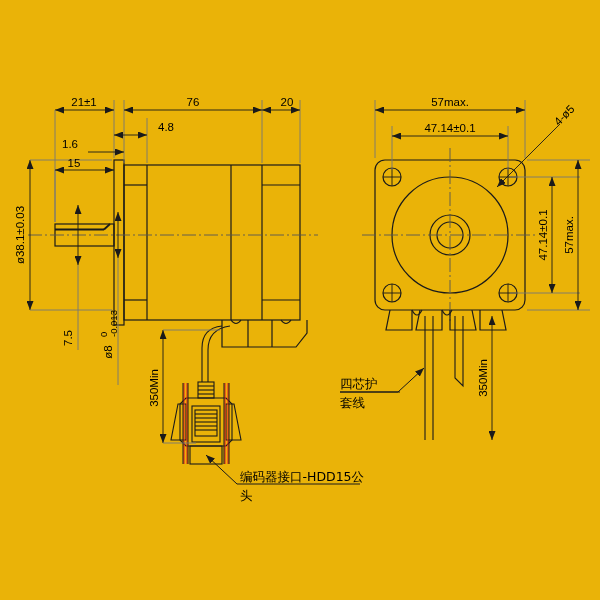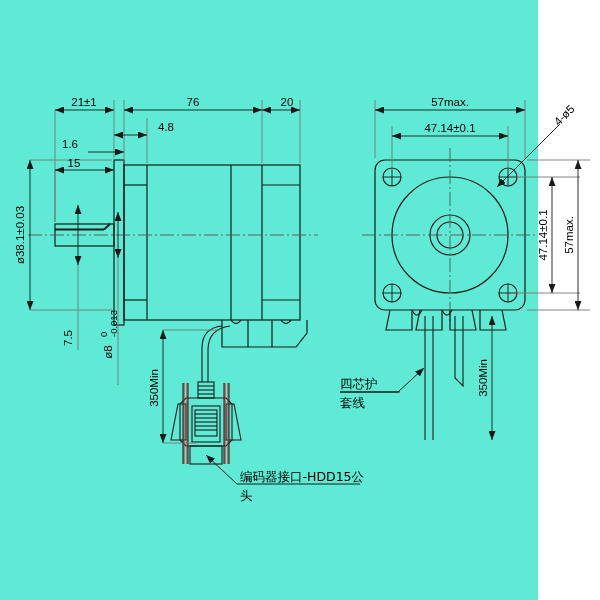--- a/index.html
+++ b/index.html
@@ -8,23 +8,23 @@
     background: #ffffff;
   }
   body {
     width: 600px;
     height: 600px;
     font-family: "Liberation Sans", sans-serif;
     overflow: hidden;
   }
   #sheet {
     position: relative;
-    width: 538px;
+    width: 600px;
     height: 600px;
-    background: #5eead4;
+    background: #eab308;
   }
   #sheet svg {
     position: absolute;
     top: 0;
     left: 0;
   }
   text {
     font-family: "Liberation Sans", sans-serif;
     fill: #000000;
   }

